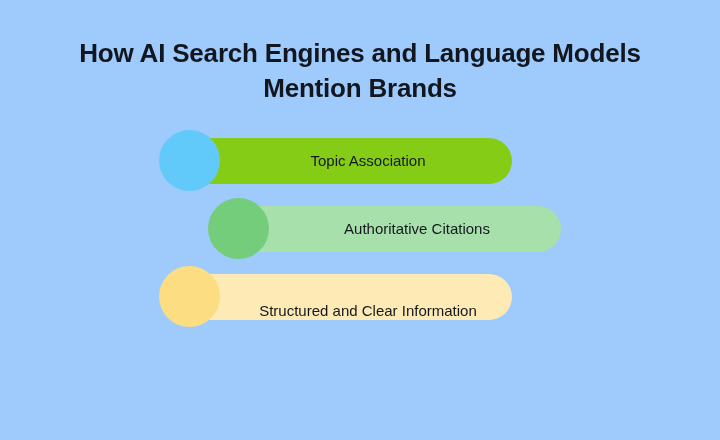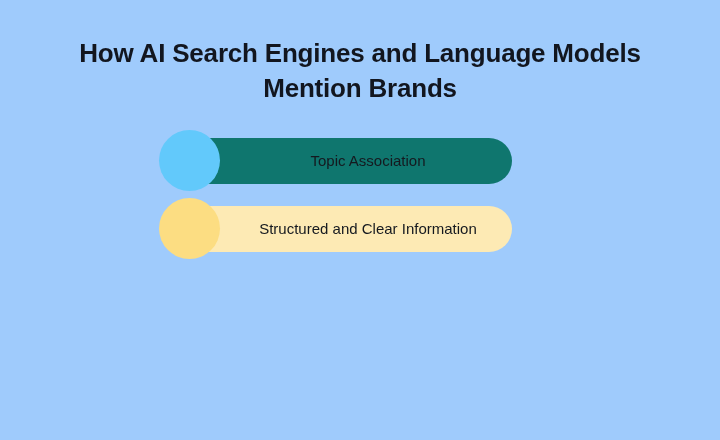--- a/index.html
+++ b/index.html
@@ -92,29 +92,35 @@
 </head>
 <body style="background: rgb(159, 203, 252);">
 
 <div id="infographic" style="background: rgb(159, 203, 252);">
 
   <div id="page-title" style="color: rgb(18, 22, 31);">How AI Search Engines and Language Models Mention Brands</div>
 
   <div id="rows">
 
     <div class="row offset-a">
-      <div class="row-bar" style="background: #0f766e;">
+      <div class="row-bar" style="background: #84cc16;">
         <span class="row-label">Topic Association</span>
       </div>
       <div class="row-circle" style="background: rgb(98, 201, 251);"></div>
     </div>
 
+    <div class="row offset-b">
+      <div class="row-bar" style="background: rgb(168, 224, 171);">
+        <span class="row-label">Authoritative Citations</span>
+      </div>
+      <div class="row-circle" style="background: rgb(115, 205, 122);"></div>
+    </div>
 
     <div class="row offset-a">
-      <div class="row-bar" style="background: rgb(253, 234, 180);">
+      <div class="row-bar" style="background: rgb(253, 234, 180); align-items: flex-end;">
         <span class="row-label">Structured and Clear Information</span>
       </div>
       <div class="row-circle" style="background: rgb(252, 221, 130);"></div>
     </div>
 
 
   </div>
 </div>
 
 </body></html>

